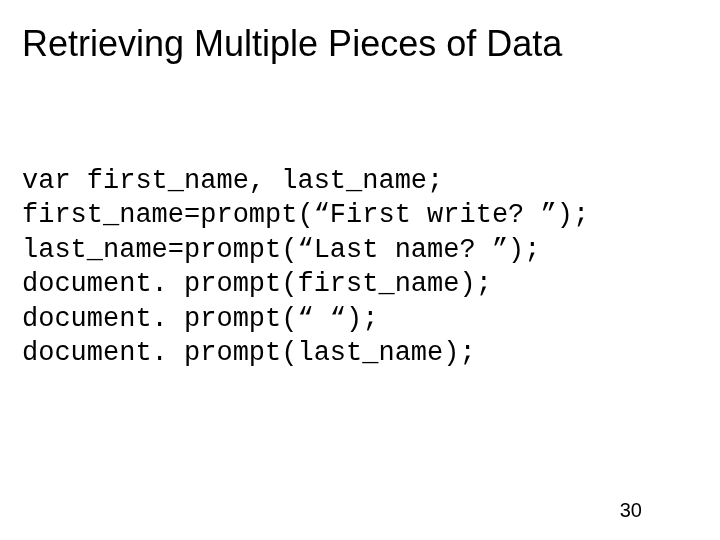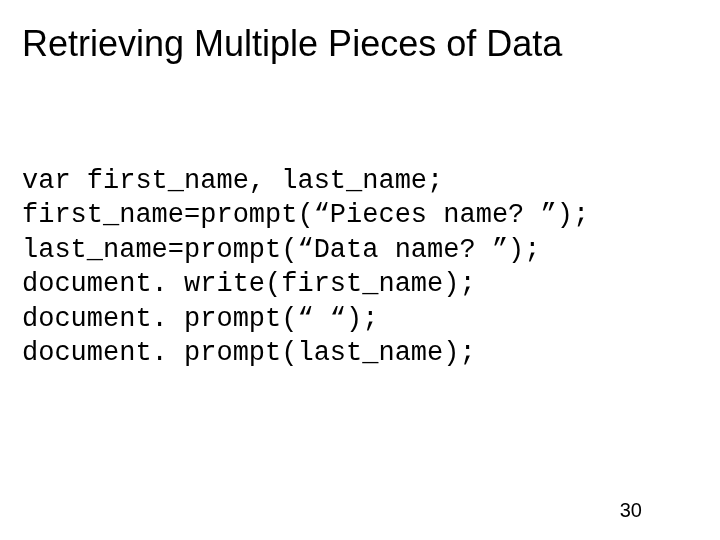--- a/index.html
+++ b/index.html
@@ -42,20 +42,20 @@
     font-family: Arial, Helvetica, sans-serif;
   }
 </style>
 </head>
 <body>
 
 <div class="slide">
   <div class="title">Retrieving Multiple Pieces of Data</div>
 
   <div class="code-block"><span>var first_name, last_name;</span>
-<span>first_name=prompt(“Pieces name? ”);</span>
-<span>last_name=prompt(“Data name? ”);</span>
-<span>document. write(first_name);</span>
+<span>first_name=prompt(“First write? ”);</span>
+<span>last_name=prompt(“Last name? ”);</span>
+<span>document. prompt(first_name);</span>
 <span>document. prompt(“ “);</span>
 <span>document. prompt(last_name);</span></div>
 
   <div class="page-number">30</div>
 </div>
 
 </body></html>

